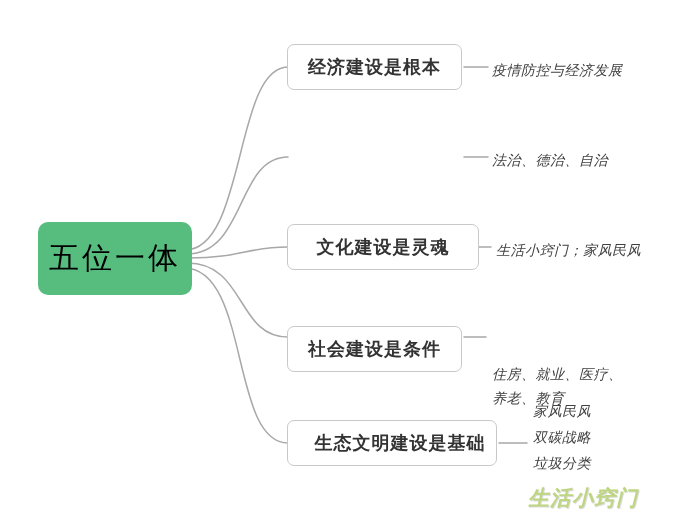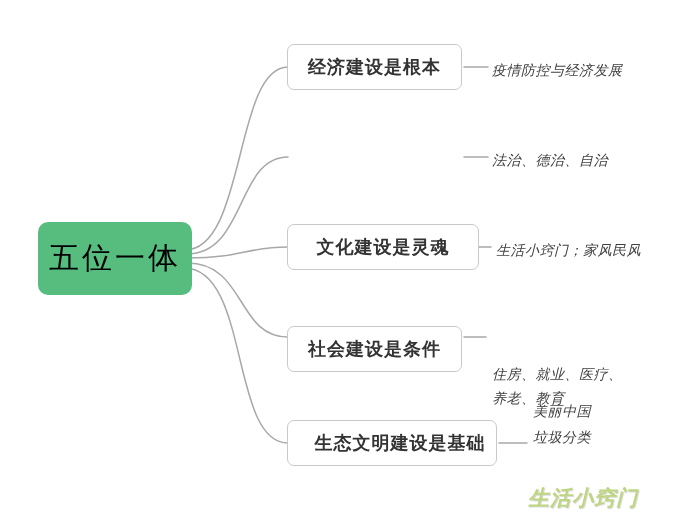--- a/index.html
+++ b/index.html
@@ -121,21 +121,22 @@
     <div class="line">法治、德治、自治</div>
   </div>
   <div class="leaf l3">
     <div class="line">生活小窍门；家风民风</div>
   </div>
   <div class="leaf l4">
     <div class="line">住房、就业、医疗、</div>
     <div class="line">养老、教育</div>
   </div>
   <div class="leaf l5">
-    <div class="line">美丽中国</div>
+    <div class="line">家风民风</div>
+    <div class="line">双碳战略</div>
     <div class="line">垃圾分类</div>
   </div>
 
   <div class="watermark">
     <span>生活小窍门</span>
   </div>
 
 </div>
 
 </body></html>

